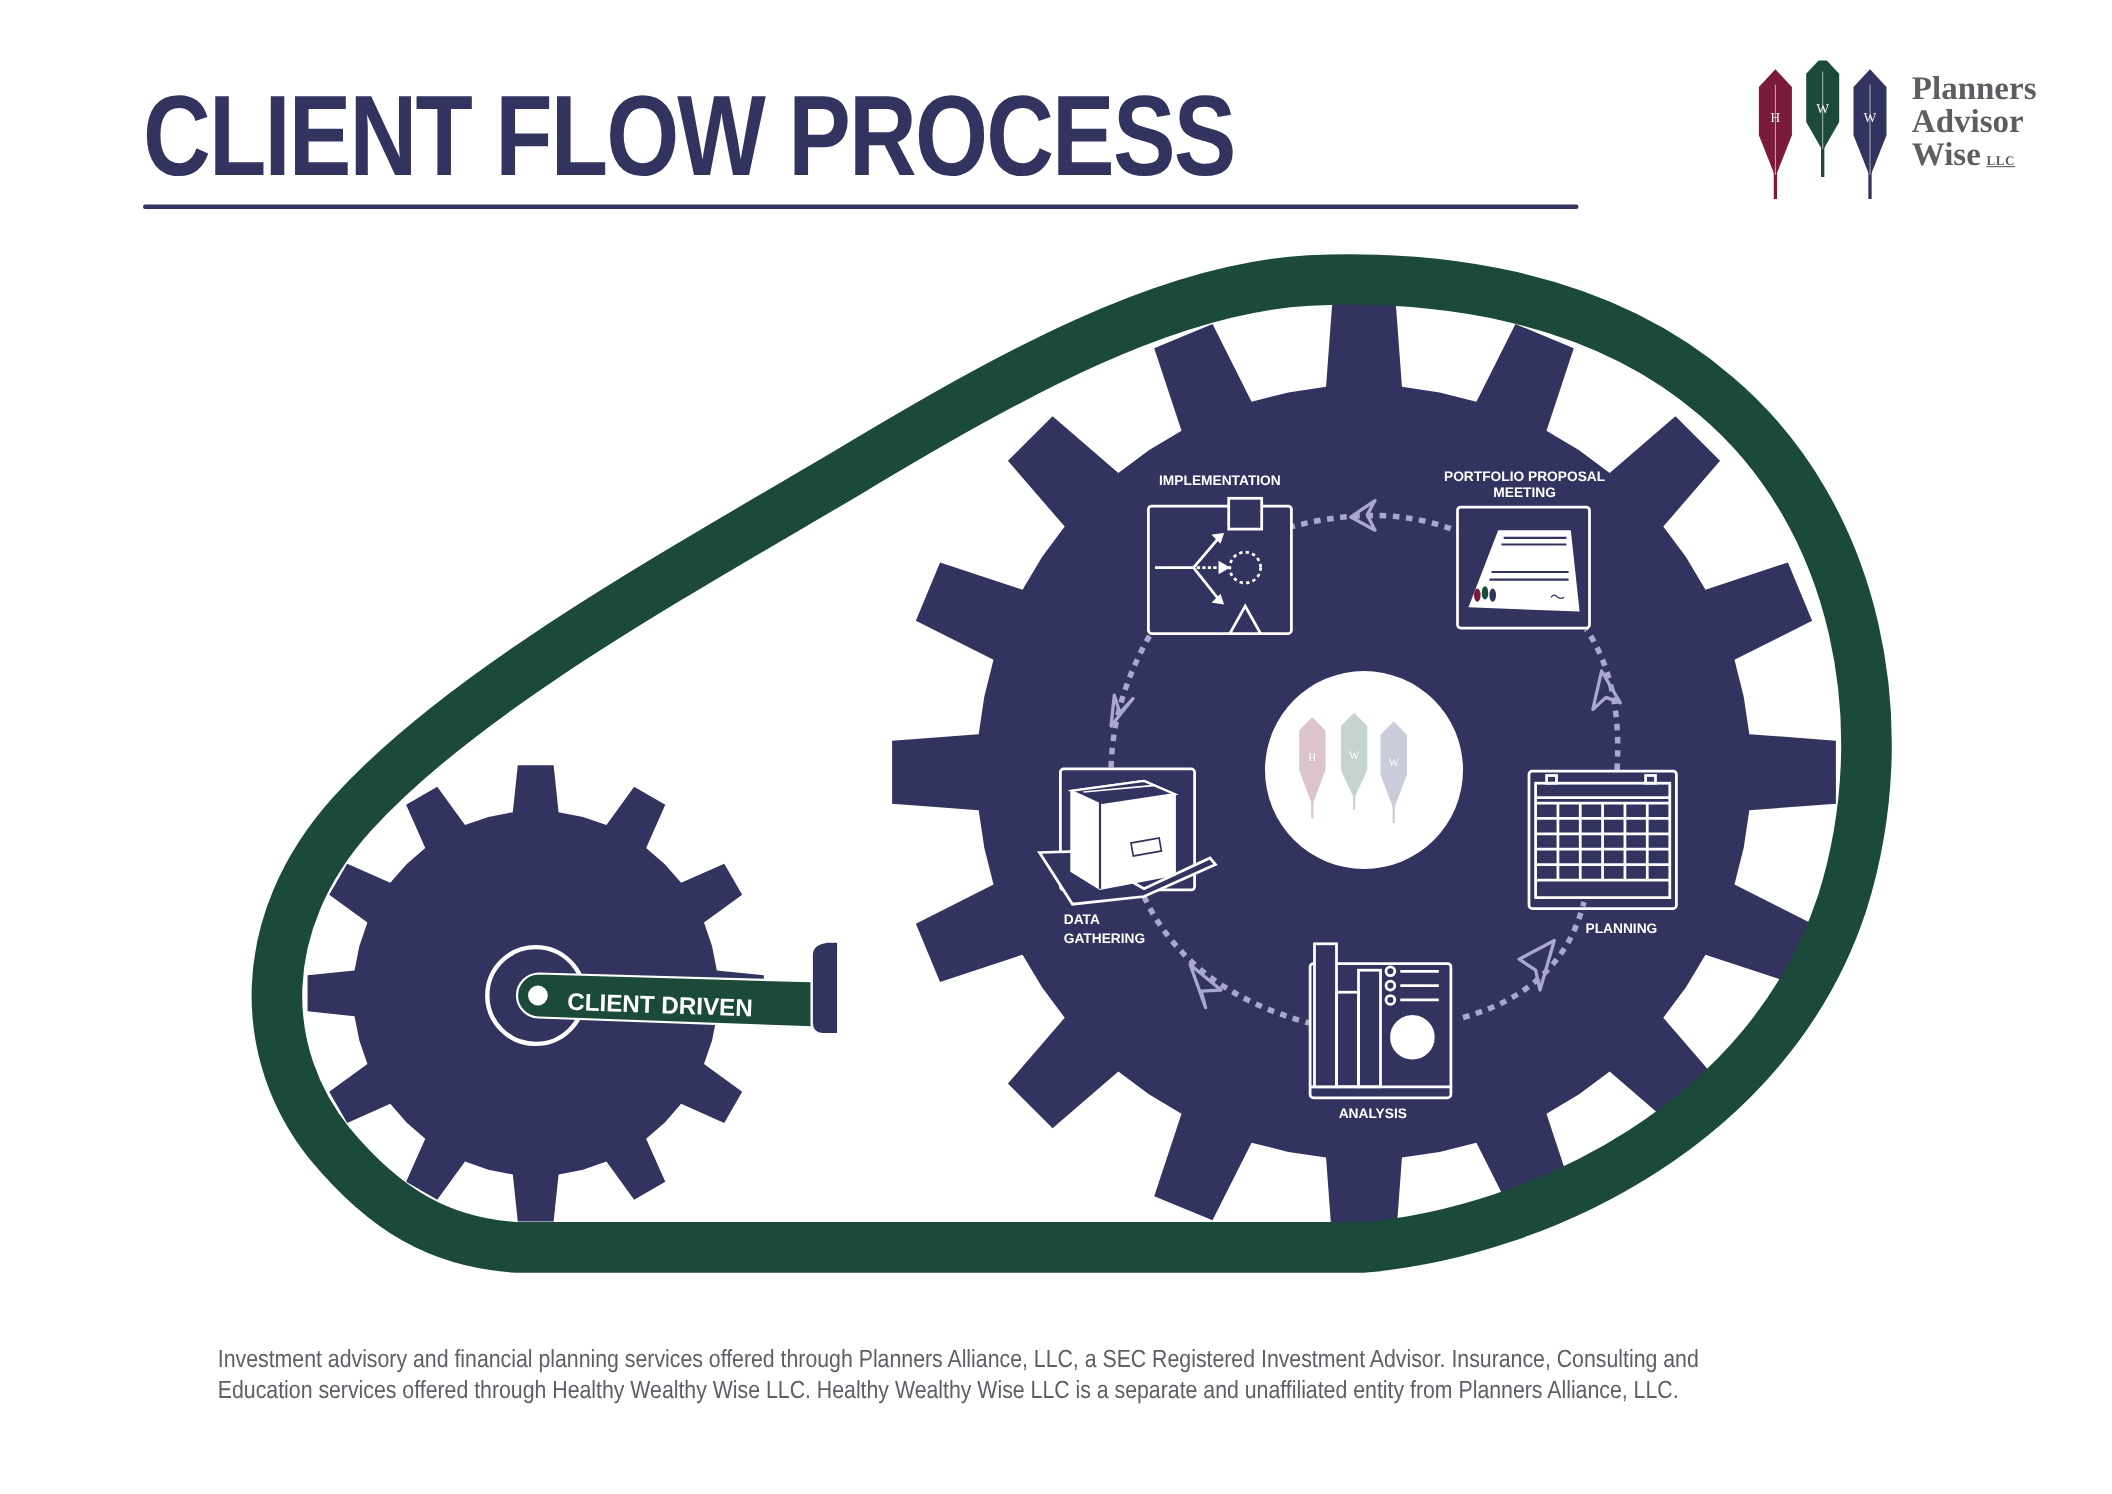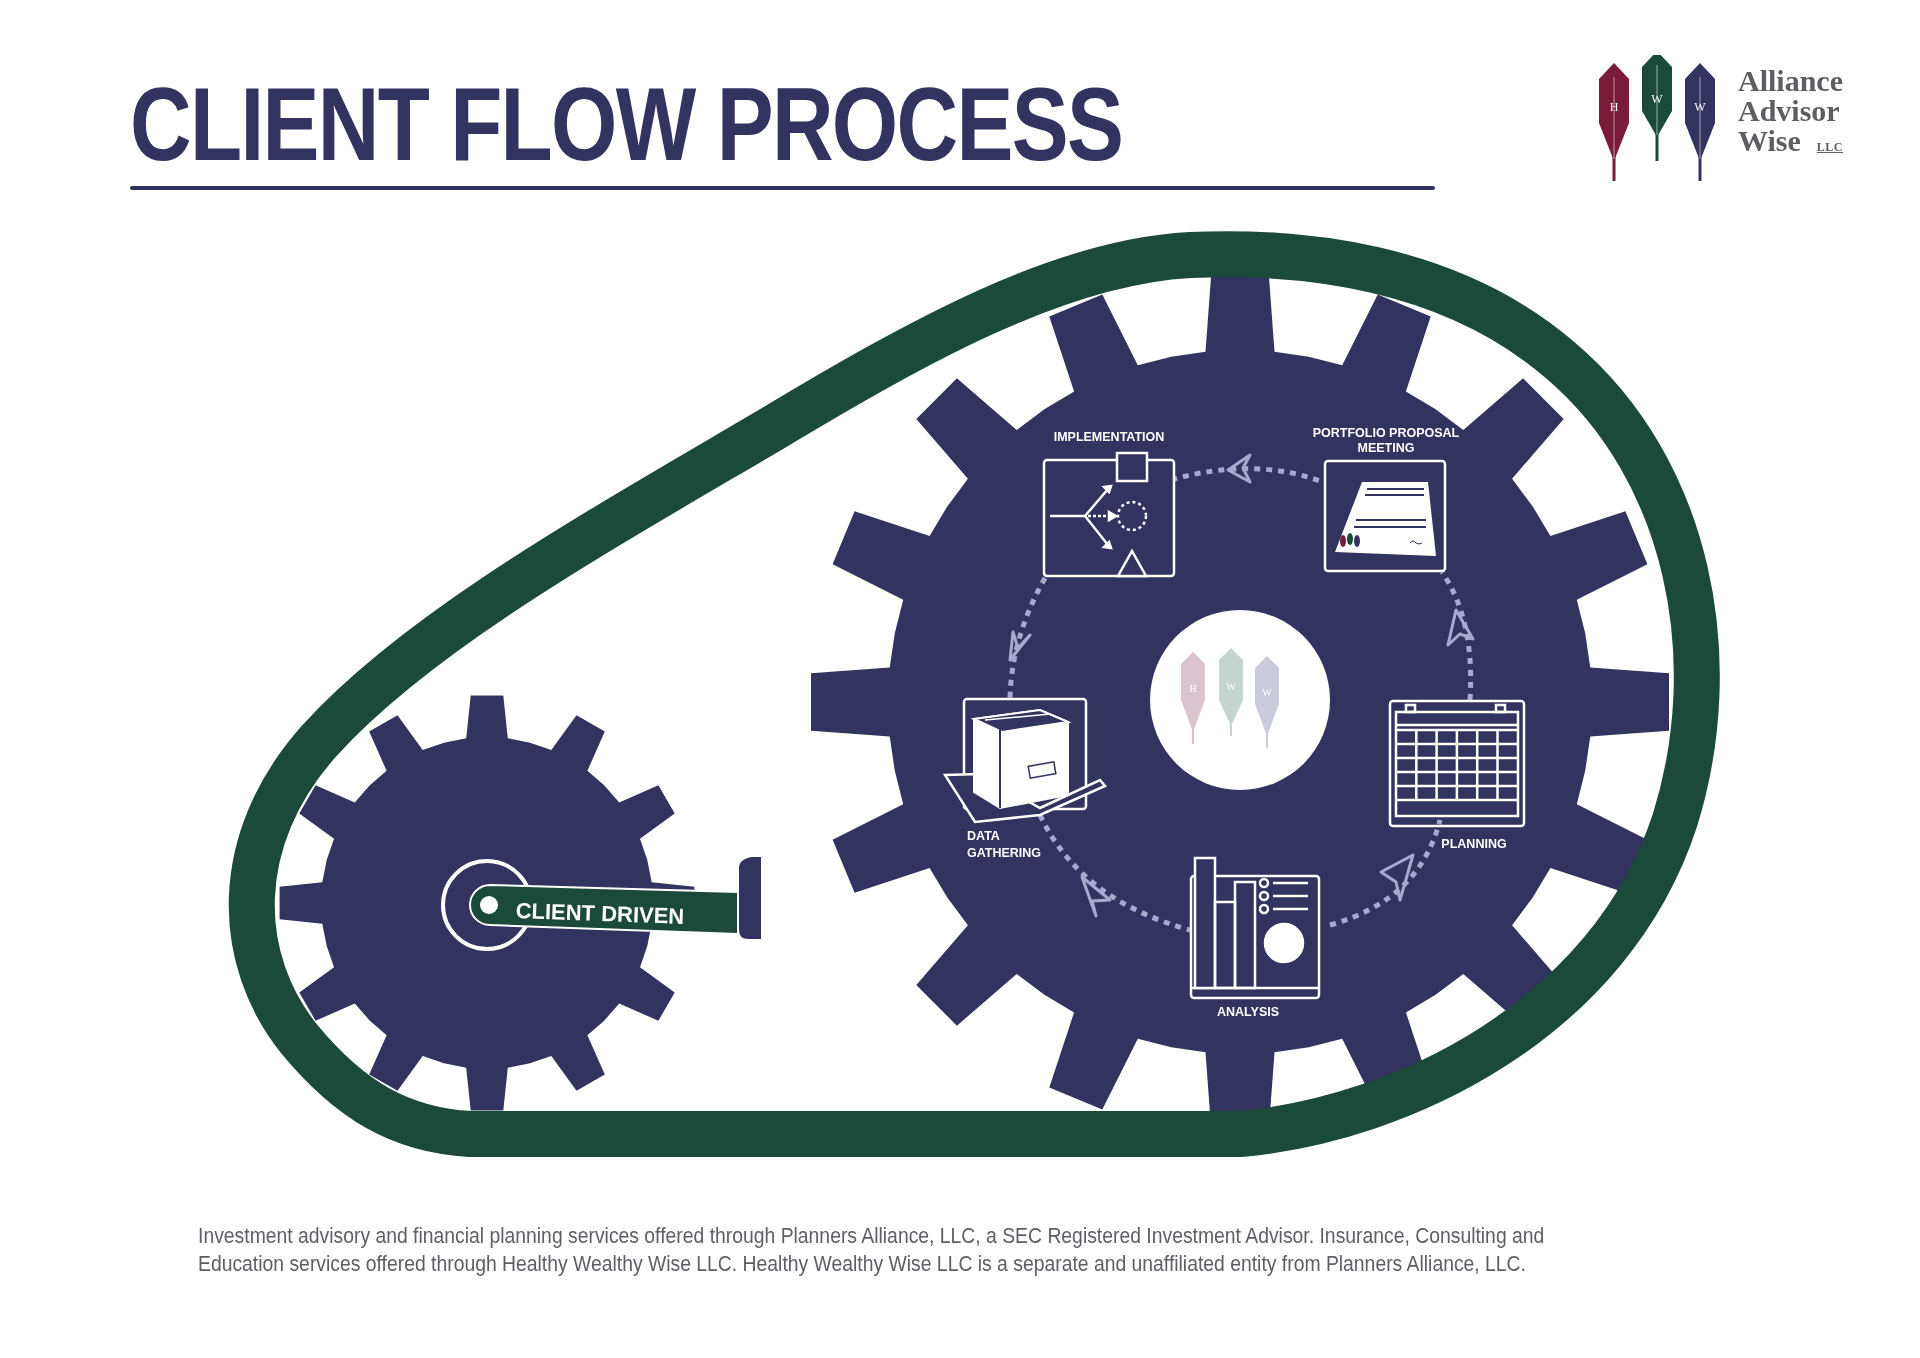--- a/index.html
+++ b/index.html
@@ -7,21 +7,21 @@
   .title {
     position: absolute; left: 130px; top: 72px;
     font-family: "Liberation Sans", sans-serif; font-weight: 700;
     font-size: 104px; color: #32335f; letter-spacing: -2px;
     transform: scaleX(0.82); transform-origin: left top; white-space: nowrap;
     line-height: 1;
   }
   .title-rule { position: absolute; left: 130px; top: 186px; width: 1305px; height: 4px; background: #32335f; border-radius: 2px; }
   .logo { position: absolute; left: 1585px; top: 55px; width: 300px; height: 130px; }
   .logo-text { position: absolute; left: 1738px; top: 66px; font-family: "Liberation Serif", serif; font-weight: 700; color: #5d5d62; font-size: 30px; line-height: 30px; }
-  .logo-text .llc { font-size: 12px; margin-left: 16px; letter-spacing: 0.5px; text-decoration: underline; }
+  .logo-text .llc { font-size: 12px; margin-left: 5px; letter-spacing: 0.5px; text-decoration: underline; }
   svg.diagram { position: absolute; left: 0; top: 0; }
   .node-label { fill: #ffffff; font-family: "Liberation Sans", sans-serif; font-weight: 700; font-size: 12.5px; }
   .crank-label { fill: #ffffff; font-family: "Liberation Sans", sans-serif; font-weight: 700; font-size: 22px; }
   .disclaimer {
     position: absolute; left: 198px; top: 1222px; width: 1700px;
     font-family: "Liberation Sans", sans-serif; color: #5e5e66; font-size: 22.5px; line-height: 28px;
     transform: scaleX(0.86); transform-origin: left top;
   }
 </style>
 </head>
@@ -44,21 +44,21 @@
     <text x="17" y="52" text-anchor="middle" fill="#fff" font-family="Liberation Serif, serif" font-size="12">W</text>
   </g>
   <g transform="translate(98,8)">
     <path d="M17 0 L32 16 L32 60 L17 98 L2 60 L2 16 Z" fill="#32335f"></path>
     <line x1="17" y1="14" x2="17" y2="118" stroke="#32335f" stroke-width="3"></line>
     <line x1="17" y1="14" x2="17" y2="96" stroke="#ffffff" stroke-width="0.8" opacity="0.7"></line>
     <text x="17" y="48" text-anchor="middle" fill="#fff" font-family="Liberation Serif, serif" font-size="12">W</text>
   </g>
 </svg>
 <div class="logo-text">
-  <div>Alliance</div>
+  <div>Planners</div>
   <div>Advisor</div>
   <div><span>Wise</span><span class="llc">LLC</span></div>
 </div>
 
 <svg class="diagram" width="1920" height="1358" viewBox="0 0 1920 1358">
 
   <path id="big-gear" fill="#32335f" d="M1171.3 356.8 L1205.5 351.7 L1211.3 273.0 L1268.7 273.0 L1274.5 351.7 L1308.7 356.8 L1342.2 365.2 L1377.7 294.6 L1430.7 316.6 L1405.9 391.6 L1435.6 409.3 L1463.3 429.9 L1523.1 378.3 L1563.7 418.9 L1512.1 478.7 L1532.7 506.4 L1550.4 536.1 L1625.4 511.3 L1647.4 564.3 L1576.8 599.8 L1585.2 633.3 L1590.3 667.5 L1669.0 673.3 L1669.0 730.7 L1590.3 736.5 L1585.2 770.7 L1576.8 804.2 L1647.4 839.7 L1625.4 892.7 L1550.4 867.9 L1532.7 897.6 L1512.1 925.3 L1563.7 985.1 L1523.1 1025.7 L1463.3 974.1 L1435.6 994.7 L1405.9 1012.4 L1430.7 1087.4 L1377.7 1109.4 L1342.2 1038.8 L1308.7 1047.2 L1274.5 1052.3 L1268.7 1131.0 L1211.3 1131.0 L1205.5 1052.3 L1171.3 1047.2 L1137.8 1038.8 L1102.3 1109.4 L1049.3 1087.4 L1074.1 1012.4 L1044.4 994.7 L1016.7 974.1 L956.9 1025.7 L916.3 985.1 L967.9 925.3 L947.3 897.6 L929.6 867.9 L854.6 892.7 L832.6 839.7 L903.2 804.2 L894.8 770.7 L889.7 736.5 L811.0 730.7 L811.0 673.3 L889.7 667.5 L894.8 633.3 L903.2 599.8 L832.6 564.3 L854.6 511.3 L929.6 536.1 L947.3 506.4 L967.9 478.7 L916.3 418.9 L956.9 378.3 L1016.7 429.9 L1044.4 409.3 L1074.1 391.6 L1049.3 316.6 L1102.3 294.6 L1137.8 365.2 Z"></path>
 
   <path id="small-gear" fill="#32335f" d="M444.0 742.7 L466.2 738.3 L470.7 695.6 L503.3 695.6 L507.8 738.3 L530.0 742.7 L551.3 750.0 L576.5 715.3 L604.8 731.6 L587.4 770.8 L604.4 785.6 L619.2 802.6 L658.4 785.2 L674.7 813.5 L640.0 838.7 L647.3 860.0 L651.7 882.2 L694.4 886.7 L694.4 919.3 L651.7 923.8 L647.3 946.0 L640.0 967.3 L674.7 992.5 L658.4 1020.8 L619.2 1003.4 L604.4 1020.4 L587.4 1035.2 L604.8 1074.4 L576.5 1090.7 L551.3 1056.0 L530.0 1063.3 L507.8 1067.7 L503.3 1110.4 L470.7 1110.4 L466.2 1067.7 L444.0 1063.3 L422.7 1056.0 L397.5 1090.7 L369.2 1074.4 L386.6 1035.2 L369.6 1020.4 L354.8 1003.4 L315.6 1020.8 L299.3 992.5 L334.0 967.3 L326.7 946.0 L322.3 923.8 L279.6 919.3 L279.6 886.7 L322.3 882.2 L326.7 860.0 L334.0 838.7 L299.3 813.5 L315.6 785.2 L354.8 802.6 L369.6 785.6 L386.6 770.8 L369.2 731.6 L397.5 715.3 L422.7 750.0 Z"></path>
 

